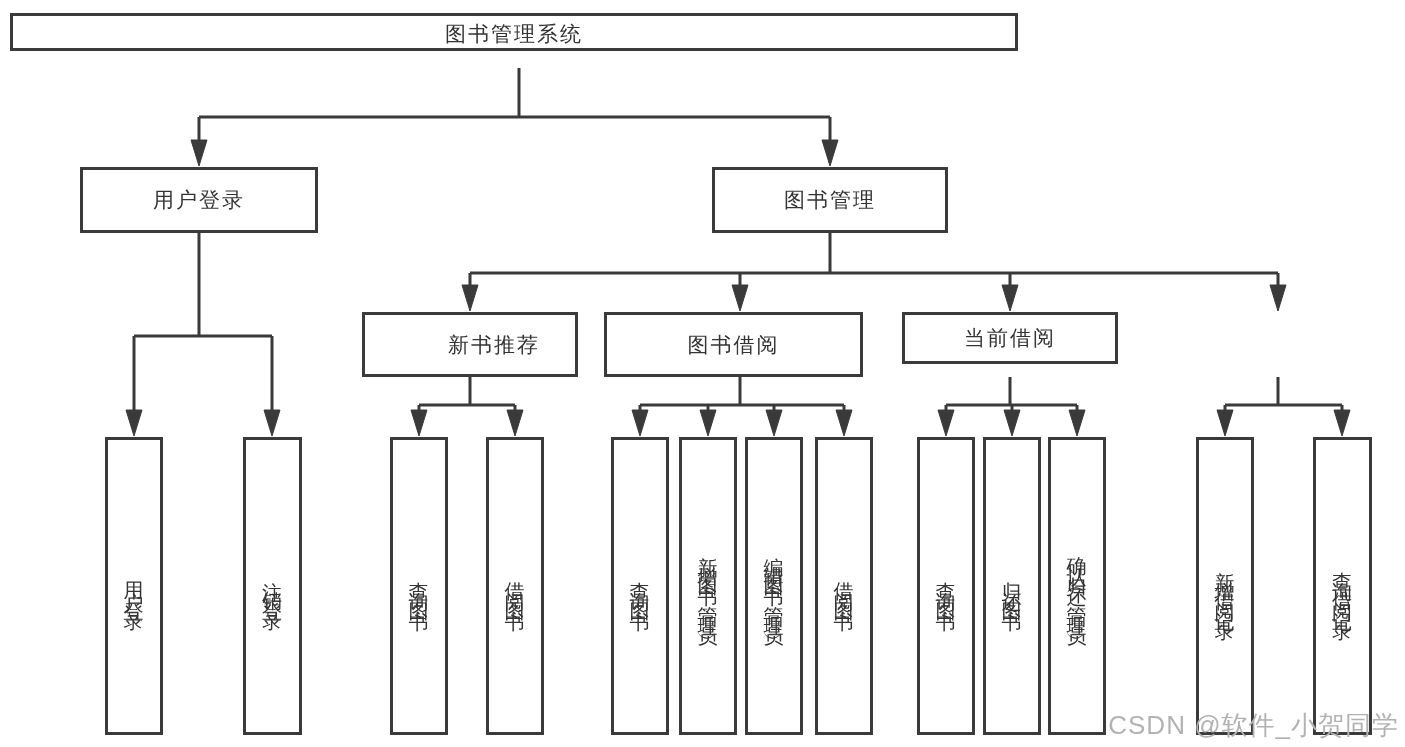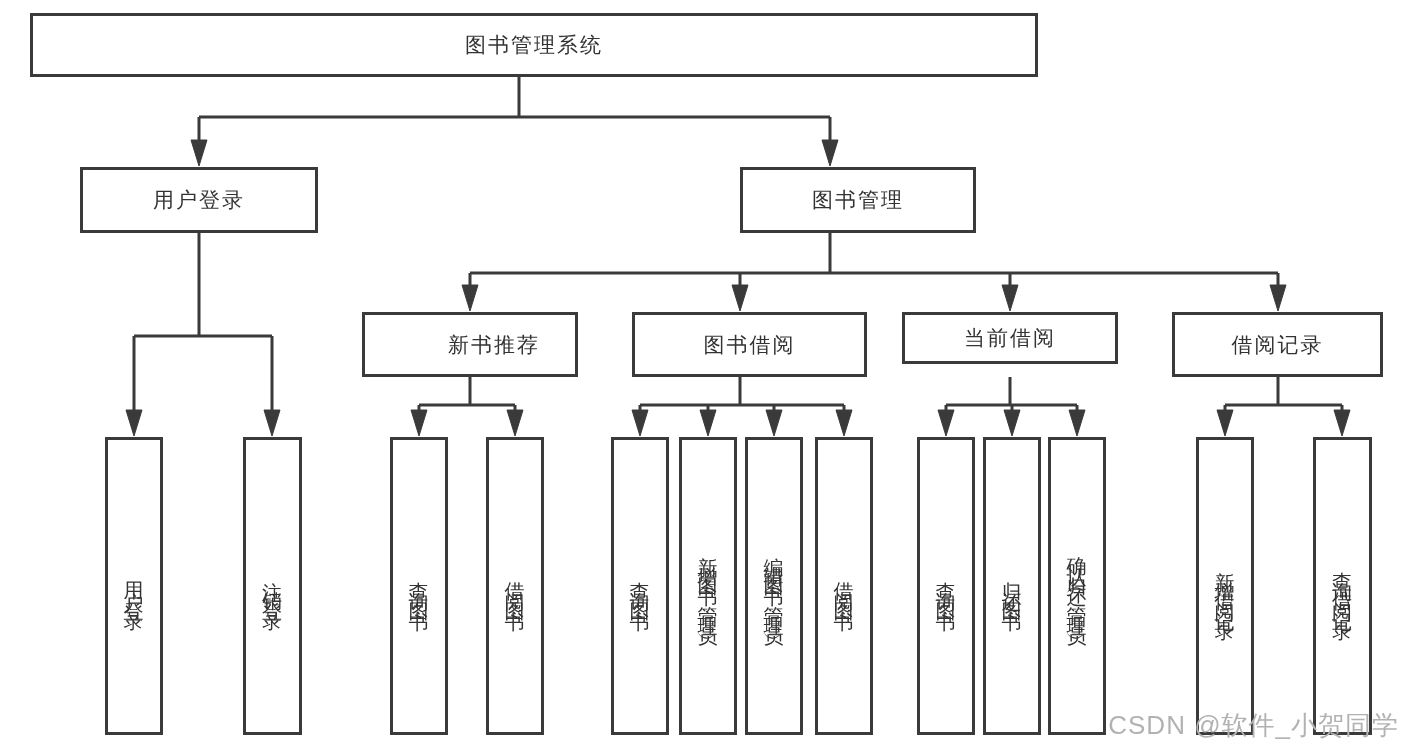--- a/index.html
+++ b/index.html
@@ -56,42 +56,39 @@
       M1010 311 L1002 285 L1018 285 Z  M1278 311 L1270 285 L1286 285 Z
       M134 436 L126 410 L142 410 Z  M272 436 L264 410 L280 410 Z
       M419 436 L411 410 L427 410 Z  M515 436 L507 410 L523 410 Z
       M640 436 L632 410 L648 410 Z  M708 436 L700 410 L716 410 Z
       M774 436 L766 410 L782 410 Z  M844 436 L836 410 L852 410 Z
       M946 436 L938 410 L954 410 Z  M1012 436 L1004 410 L1020 410 Z
       M1077 436 L1069 410 L1085 410 Z
       M1225 436 L1217 410 L1233 410 Z  M1342 436 L1334 410 L1350 410 Z"></path>
   </svg>
 
-  <div class="node" style="left:30px;top:13px;width:1008px;height:64px;">
+  <div class="node" style="left:10px;top:13px;width:1008px;height:38px;align-items:flex-end;">
     <span>图书管理系统</span>
   </div>
 
   <div class="node" style="left:80px;top:167px;width:238px;height:66px;">
     <span>用户登录</span>
   </div>
-  <div class="node" style="left:712px;top:167px;width:236px;height:66px;margin-left:28px;">
+  <div class="node" style="left:712px;top:167px;width:236px;height:66px;">
     <span>图书管理</span>
   </div>
 
   <div class="node" style="left:362px;top:312px;width:216px;height:65px;padding-left:48px;">
     <span>新书推荐</span>
   </div>
-  <div class="node" style="left:632px;top:312px;width:235px;height:65px;">
+  <div class="node" style="left:604px;top:312px;width:259px;height:65px;">
     <span>图书借阅</span>
   </div>
   <div class="node" style="left:902px;top:312px;width:216px;height:52px;">
     <span>当前借阅</span>
-  </div>
-  <div class="node" style="left:1172px;top:312px;width:211px;height:65px;">
-    <span>借阅记录</span>
   </div>
 
   <div class="vnode" style="left:105px;top:437px;width:58px;height:298px;">
     <span>用户登录</span>
   </div>
   <div class="vnode" style="left:243px;top:437px;width:59px;height:298px;">
     <span>注销登录</span>
   </div>
 
   <div class="vnode" style="left:390px;top:437px;width:58px;height:298px;">

